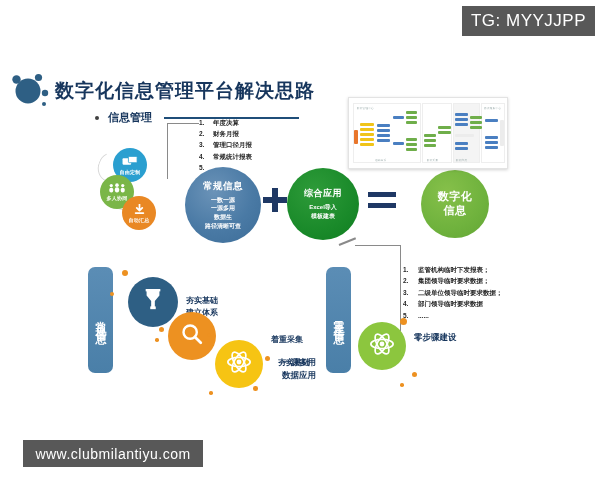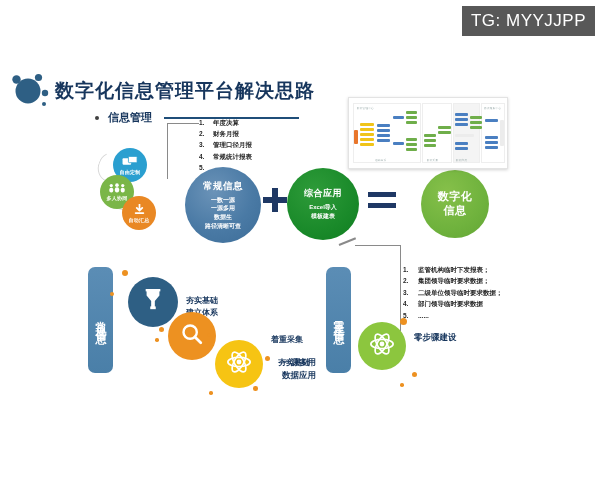--- a/index.html
+++ b/index.html
@@ -117,20 +117,21 @@
   .dot{position:absolute;border-radius:50%;}
   
   .hidden-t{position:absolute;}
 </style>
 </head>
 <body>
 
 <div class="slide">
 
   <div class="wm wm-tg">TG: MYYJJPP</div>
+  <div class="wm wm-url">www.clubmilantiyu.com</div>
 
   <div class="logo">
     <svg viewBox="0 0 42 42" width="42" height="42">
       <circle cx="20" cy="23" r="12.5" fill="#2e5f84"></circle>
       <circle cx="8.5" cy="11.5" r="4.2" fill="#2e5f84"></circle>
       <circle cx="30.5" cy="9.5" r="3.6" fill="#2e5f84"></circle>
       <circle cx="37" cy="25" r="3.2" fill="#2e5f84"></circle>
       <circle cx="36" cy="36" r="2" fill="#2e5f84"></circle>
     </svg>
   </div>

